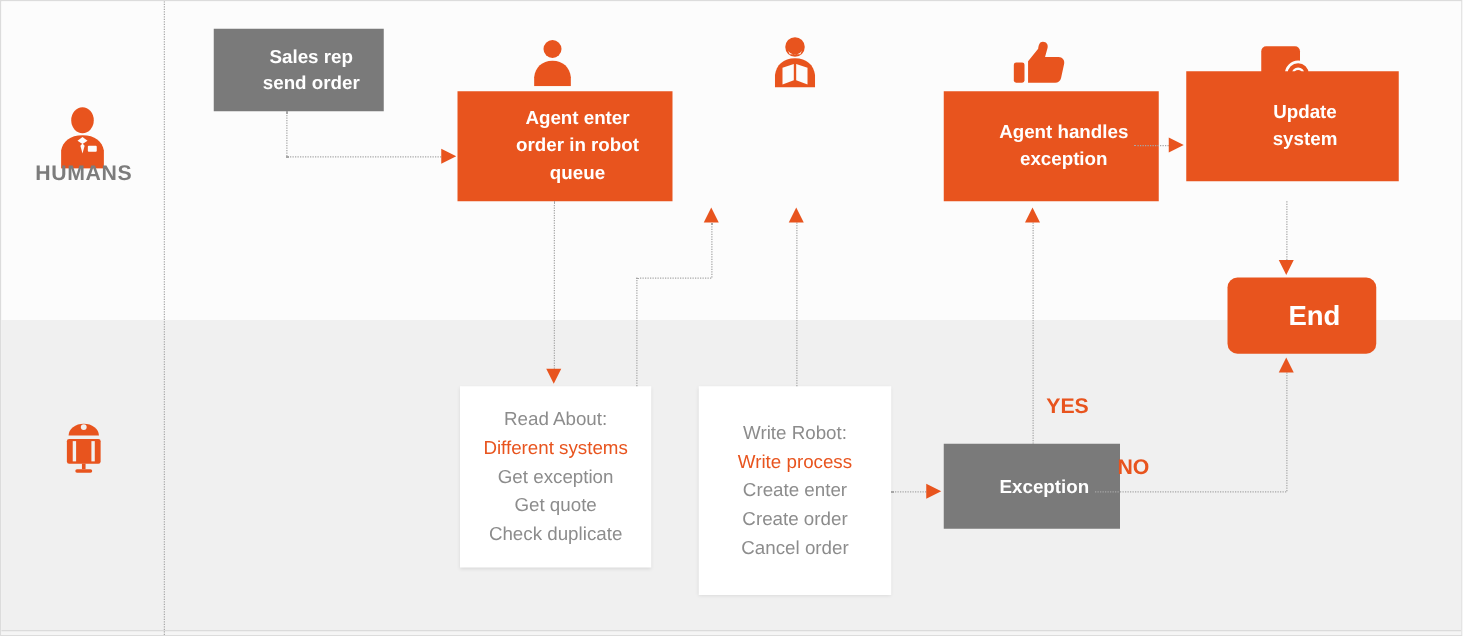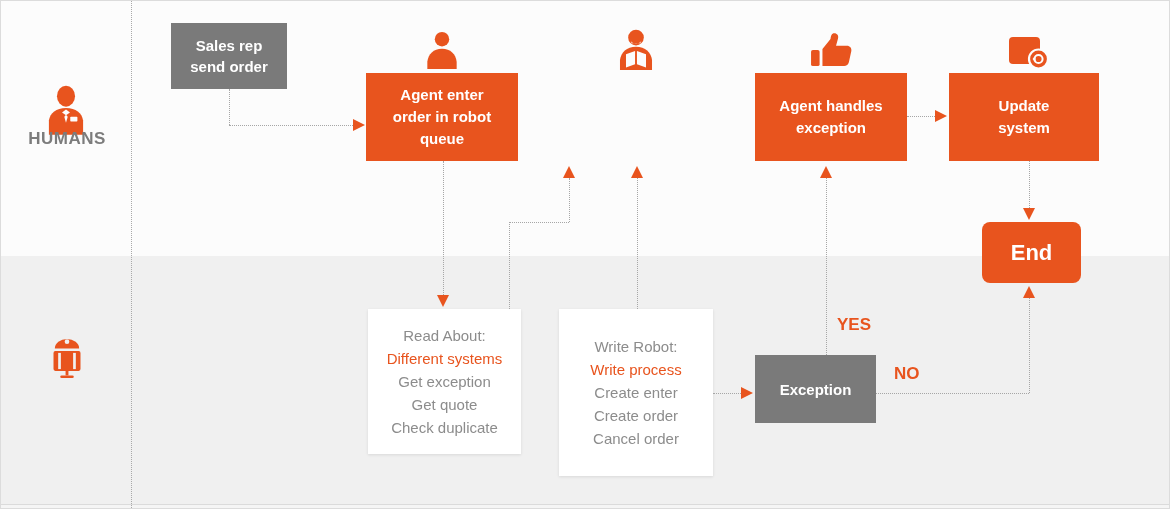--- a/index.html
+++ b/index.html
@@ -23,20 +23,21 @@
   .lane-label{
     position:absolute;left:4px;width:124px;text-align:center;
     font-size:17px;font-weight:bold;color:#7C7C7C;letter-spacing:.5px;
   }
   .lane-icon{position:absolute;}
 
   .node{
     position:absolute;display:flex;align-items:center;justify-content:center;
     text-align:center;color:#fff;font-weight:bold;font-size:15px;line-height:22px;
     white-space:pre-line;
+    padding-left:20px;
   }
   .node.orange{background:var(--accent);}
   .node.gray{background:var(--boxgray);line-height:21px;}
   .node.rounded{border-radius:8px;font-size:22px;}
 
   .listbox{
     position:absolute;background:#fff;box-shadow:0 1px 3px rgba(0,0,0,.10);
     display:flex;flex-direction:column;align-items:center;justify-content:center;
     font-size:15px;line-height:23px;text-align:center;
   }
@@ -116,21 +117,21 @@
     </svg>
   </div>
 
   <div class="node gray" style="left:170px;top:22px;width:116px;height:66px">Sales rep
 send order</div>
   <div class="node orange" style="left:365px;top:72px;width:152px;height:88px">Agent enter
 order in robot
 queue</div>
   <div class="node orange" style="left:754px;top:72px;width:152px;height:88px">Agent handles
 exception</div>
-  <div class="node orange" style="left:948px;top:72px;width:150px;height:88px">Update
+  <div class="node orange" style="left:948px;top:56px;width:150px;height:88px">Update
 system</div>
   <div class="node orange rounded" style="left:981px;top:221px;width:99px;height:61px">End</div>
   <div class="node gray" style="left:754px;top:354px;width:121px;height:68px">Exception</div>
 
   <div class="listbox" style="left:367px;top:308px;width:153px;height:145px">
     <span class="gray">Read About:</span>
     <span class="orange">Different systems</span>
     <span class="gray">Get exception</span>
     <span class="gray">Get quote</span>
     <span class="gray">Check duplicate</span>

